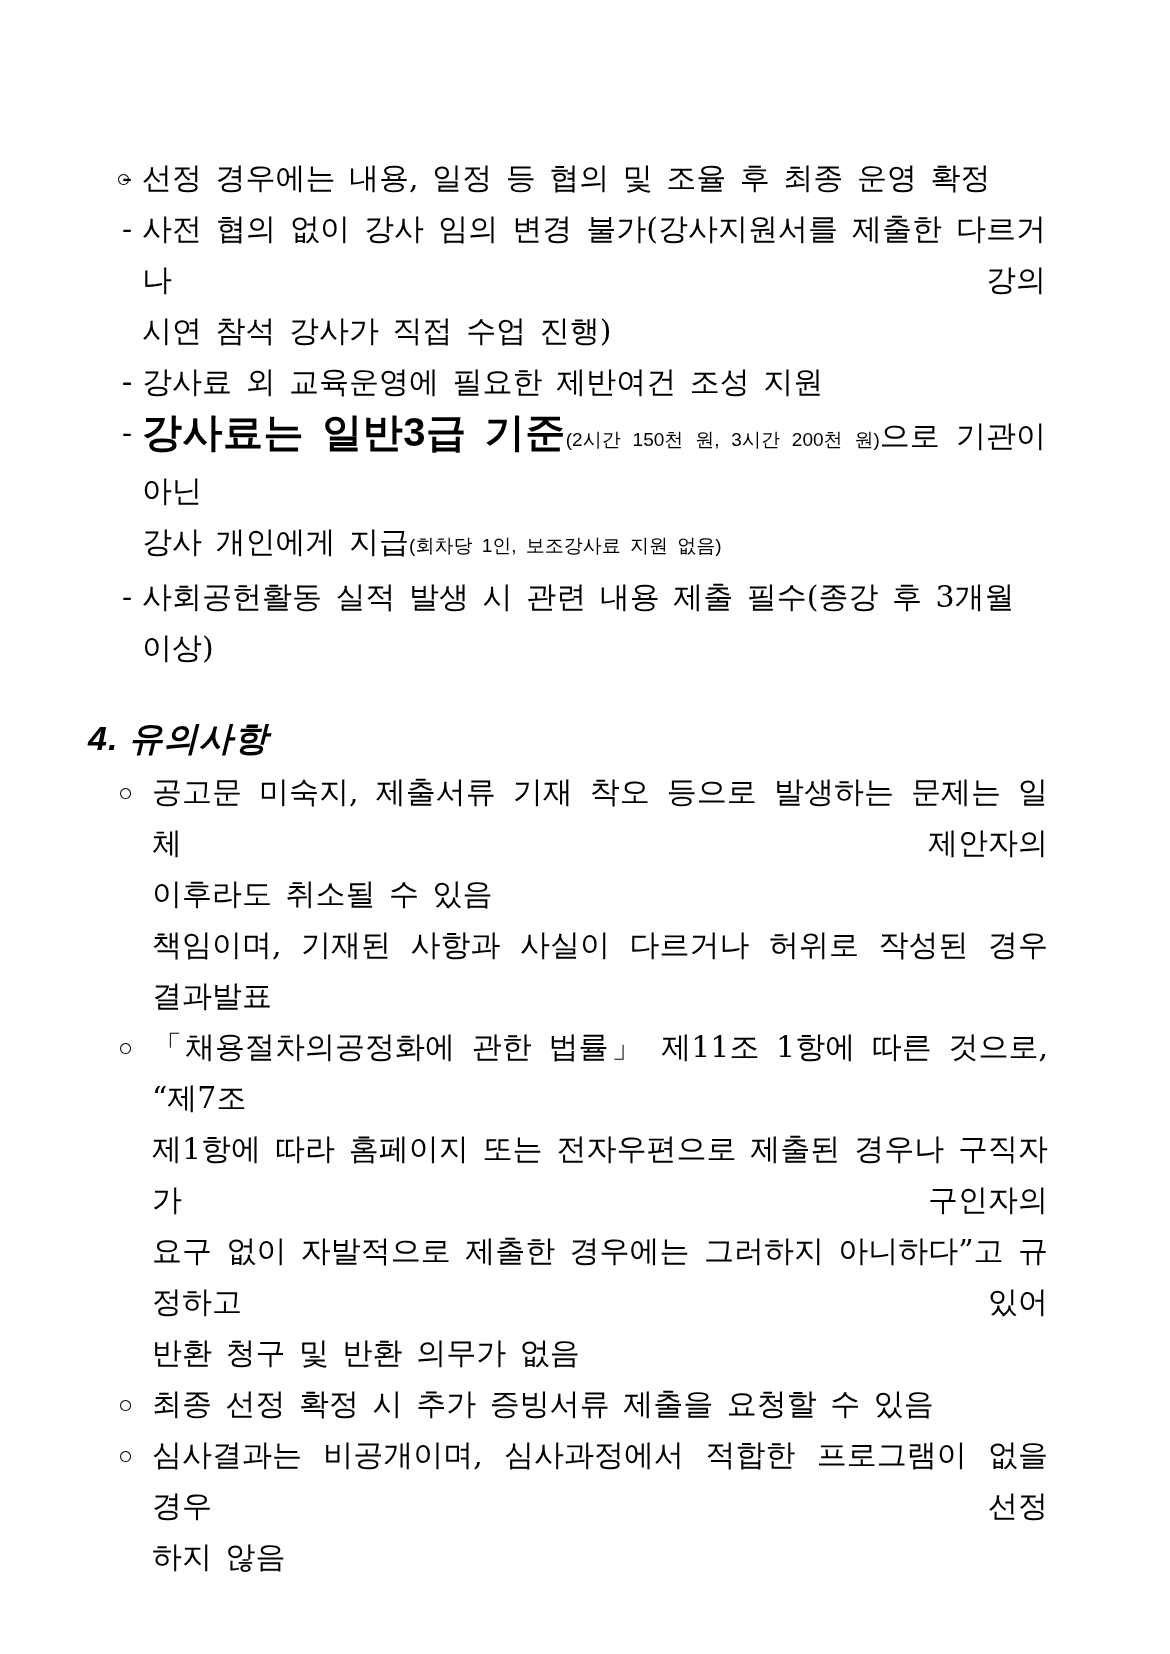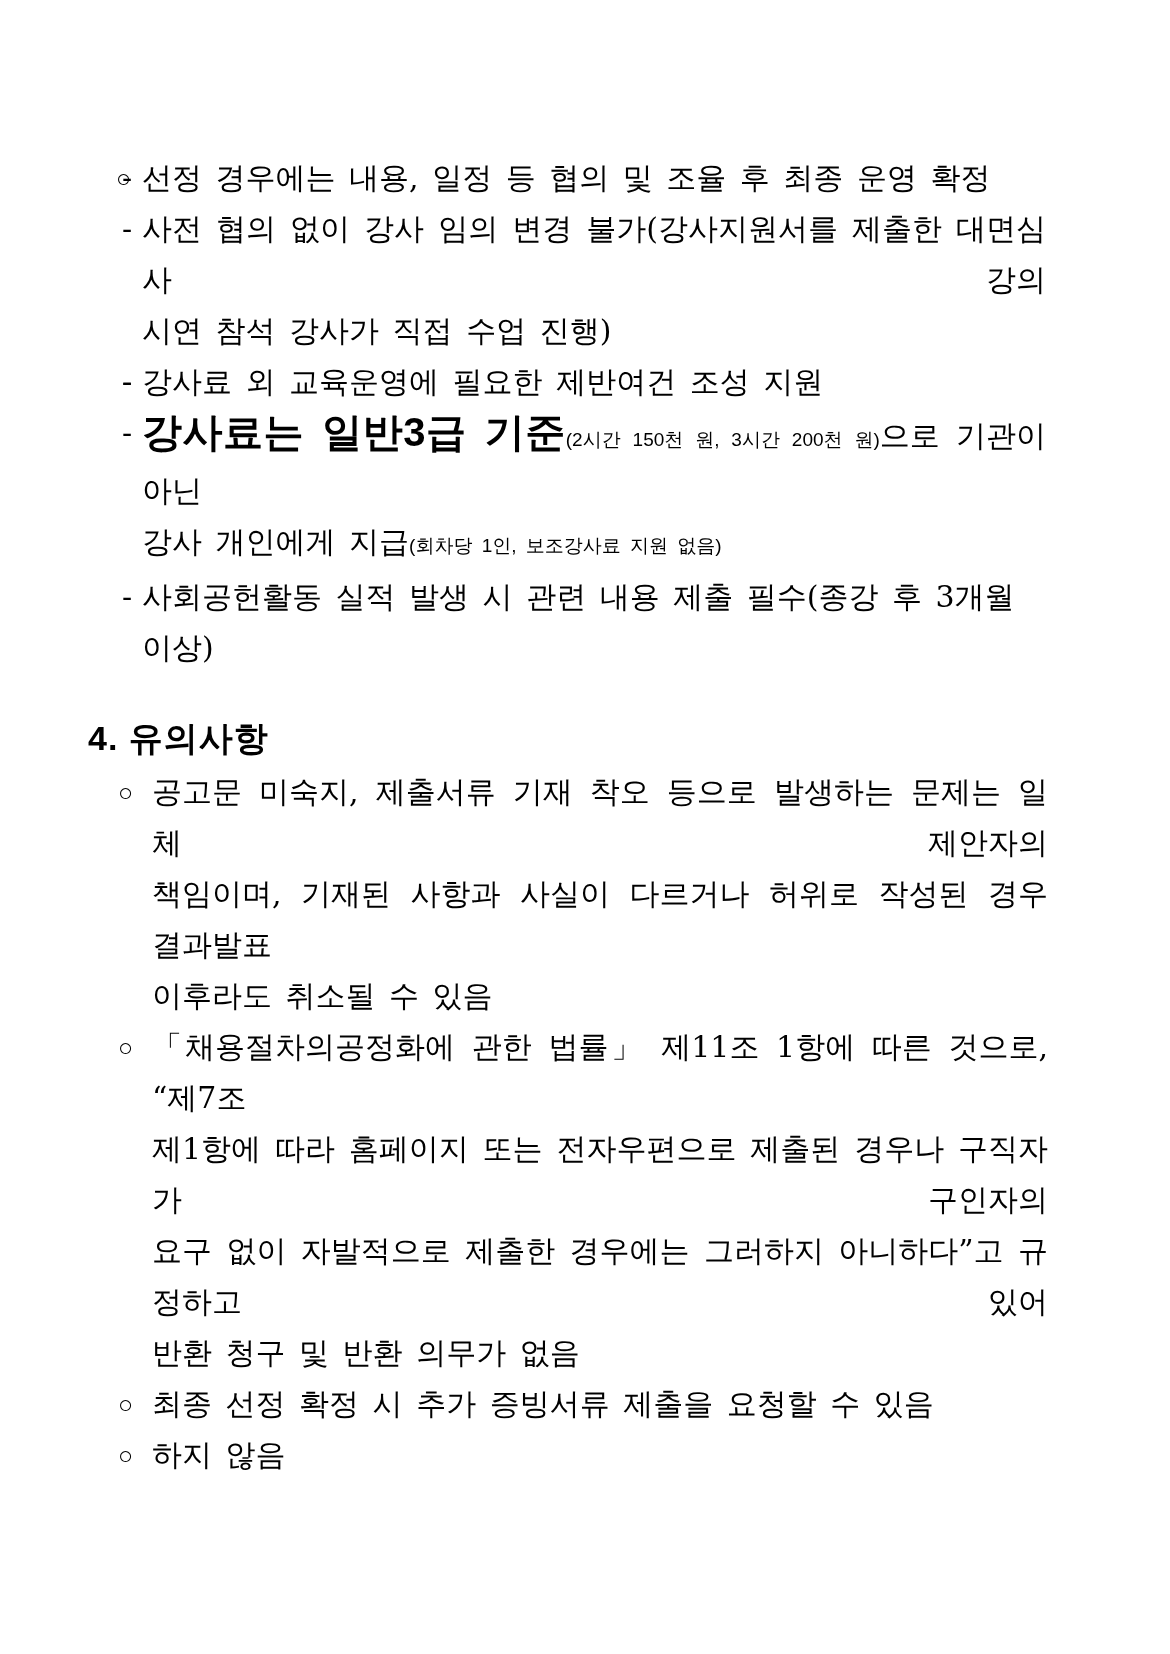--- a/index.html
+++ b/index.html
@@ -83,50 +83,51 @@
 
   
   .heading4 {
     margin: 38px 0 0 0;
     padding-left: 88px;
     font-family: "Liberation Sans", "DejaVu Sans", sans-serif;
     font-weight: bold;
     font-size: 34px;
     line-height: 55px;
     letter-spacing: 1px;
+    font-style: italic;
   }
 </style>
 </head>
 <body>
 
 <div class="page">
 
   <div class="heading3">
     <span class="circle-marker">○</span>
   </div>
 
   <div id="program-items">
       <div class="row"><span class="marker-dash">-</span><span class="seg">선정 경우에는 내용, 일정 등 협의 및 조율 후 최종 운영 확정</span></div>
-      <div class="row justify"><span class="marker-dash">-</span><span class="seg">사전 협의 없이 강사 임의 변경 불가(강사지원서를 제출한 대면심사 강의</span></div>
+      <div class="row justify"><span class="marker-dash">-</span><span class="seg">사전 협의 없이 강사 임의 변경 불가(강사지원서를 제출한 다르거나 강의</span></div>
       <div class="row"><span class="seg">시연 참석 강사가 직접 수업 진행)</span></div>
       <div class="row"><span class="marker-dash">-</span></div>
       <div class="row"><span class="marker-dash">-</span><span class="seg">강사료 외 교육운영에 필요한 제반여건 조성 지원</span></div>
       <div class="row justify"><span class="marker-dash">-</span><span class="seg-bold">강사료는 일반3급 기준</span><span class="seg-small">(2시간 150천 원, 3시간 200천 원)</span><span class="seg">으로 기관이 아닌</span></div>
       <div class="row"><span class="seg">강사 개인에게 지급</span><span class="seg-small">(회차당 1인, 보조강사료 지원 없음)</span></div>
       <div class="row"><span class="marker-dash">-</span><span class="seg">사회공헌활동 실적 발생 시 관련 내용 제출 필수(종강 후 3개월 이상)</span></div>
     </div>
 
   <h2 class="heading4">4. 유의사항</h2>
 
   <div id="notes-items">
       <div class="row4 justify"><span class="marker-circle">○</span><span class="seg">공고문 미숙지, 제출서류 기재 착오 등으로 발생하는 문제는 일체 제안자의</span></div>
+      <div class="row4"><span class="seg">이후라도 취소될 수 있음</span></div>
       <div class="row4 justify"><span class="seg">책임이며, 기재된 사항과 사실이 다르거나 허위로 작성된 경우 결과발표</span></div>
-      <div class="row4"><span class="seg">이후라도 취소될 수 있음</span></div>
       <div class="row4 justify"><span class="marker-circle">○</span><span class="seg">「채용절차의공정화에 관한 법률」 제11조 1항에 따른 것으로, “제7조</span></div>
       <div class="row4 justify"><span class="seg">제1항에 따라 홈페이지 또는 전자우편으로 제출된 경우나 구직자가 구인자의</span></div>
       <div class="row4 justify"><span class="seg">요구 없이 자발적으로 제출한 경우에는 그러하지 아니하다”고 규정하고 있어</span></div>
       <div class="row4"><span class="seg">반환 청구 및 반환 의무가 없음</span></div>
       <div class="row4"><span class="marker-circle">○</span><span class="seg">최종 선정 확정 시 추가 증빙서류 제출을 요청할 수 있음</span></div>
-      <div class="row4 justify"><span class="marker-circle">○</span></div>
+      <div class="row4 justify"><span class="marker-circle">○</span><span class="seg">심사결과는 비공개이며, 심사과정에서 적합한 프로그램이 없을 경우 선정</span></div>
       <div class="row4"><span class="seg">하지 않음</span></div>
     </div>
 
 </div>
 
 </body></html>

